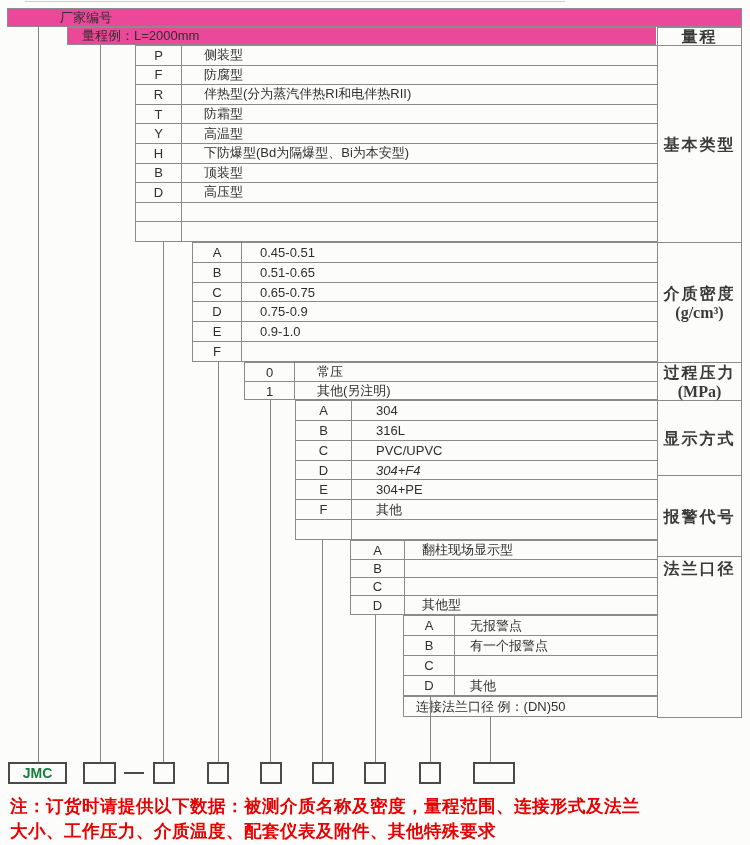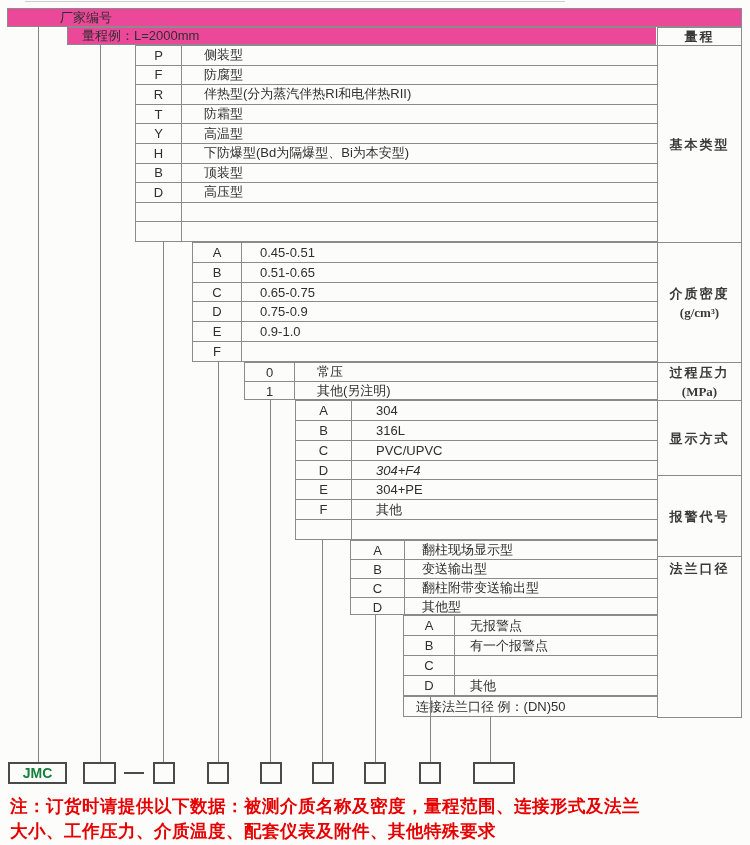--- a/index.html
+++ b/index.html
@@ -16,21 +16,21 @@
   .sec{display:flex;flex-direction:column;background:#fcfcfa;}
   .sec .row{flex:1;display:flex;align-items:center;border-bottom:1px solid #8b8b8b;}
   .sec .row:last-child{border-bottom:none;}
   .sec .code{display:flex;align-items:center;justify-content:center;
     border-right:1px solid #8b8b8b;height:100%;flex:none;}
   .sec .desc{flex:1;padding-left:20px;white-space:nowrap;overflow:hidden;}
   .labelcol{display:flex;flex-direction:column;border:1px solid #8b8b8b;background:#fcfcfa;}
   .labelcol .lcell{display:flex;flex-direction:column;align-items:center;justify-content:center;
     border-bottom:1px solid #8b8b8b;flex:none;box-sizing:border-box;
     font-family:"Liberation Serif","DejaVu Serif",serif;font-weight:600;
-    font-size:13px;letter-spacing:2px;color:#3a3a3a;text-align:center;line-height:19px;}
+    font-size:16px;letter-spacing:2px;color:#3a3a3a;text-align:center;line-height:19px;}
   .labelcol .lcell:last-child{border-bottom:none;}
   .vline{position:absolute;width:1px;background:#848484;}
   .bbox{position:absolute;box-sizing:border-box;border:2px solid #4a4a4a;
     background:#fcfcfa;display:flex;align-items:center;justify-content:center;
     font-weight:bold;font-size:14px;color:#15803d;}
   .dash{position:absolute;height:2px;background:#4a4a4a;}
   .note{position:absolute;left:10px;top:794px;width:736px;
     color:#e60000;font-weight:bold;font-size:17.5px;line-height:25px;letter-spacing:0.5px;}
 </style>
 </head>
@@ -182,25 +182,23 @@
           <div class="desc" style="padding-left: 24px;"></div>
         </div>
       </div>
       <div class="abs sec bordered" style="left: 350px; top: 540px; width: 307px; height: 75px; border-right: none;">
         <div class="row">
           <div class="code" style="width: 53px;">A</div>
           <div class="desc" style="padding-left: 17px;">翻柱现场显示型</div>
         </div>
         <div class="row">
           <div class="code" style="width: 53px;">B</div>
-          <div class="desc" style="padding-left: 17px;">变送输出型</div>
         </div>
         <div class="row">
           <div class="code" style="width: 53px;">C</div>
-          <div class="desc" style="padding-left: 17px;">翻柱附带变送输出型</div>
         </div>
         <div class="row">
           <div class="code" style="width: 53px;">D</div>
           <div class="desc" style="padding-left: 17px;">其他型</div>
         </div>
       </div>
       <div class="abs sec bordered" style="left: 403px; top: 615px; width: 254px; height: 81px; border-right: none;">
         <div class="row">
           <div class="code" style="width: 50px;">A</div>
           <div class="desc" style="padding-left: 15px;">无报警点</div>

